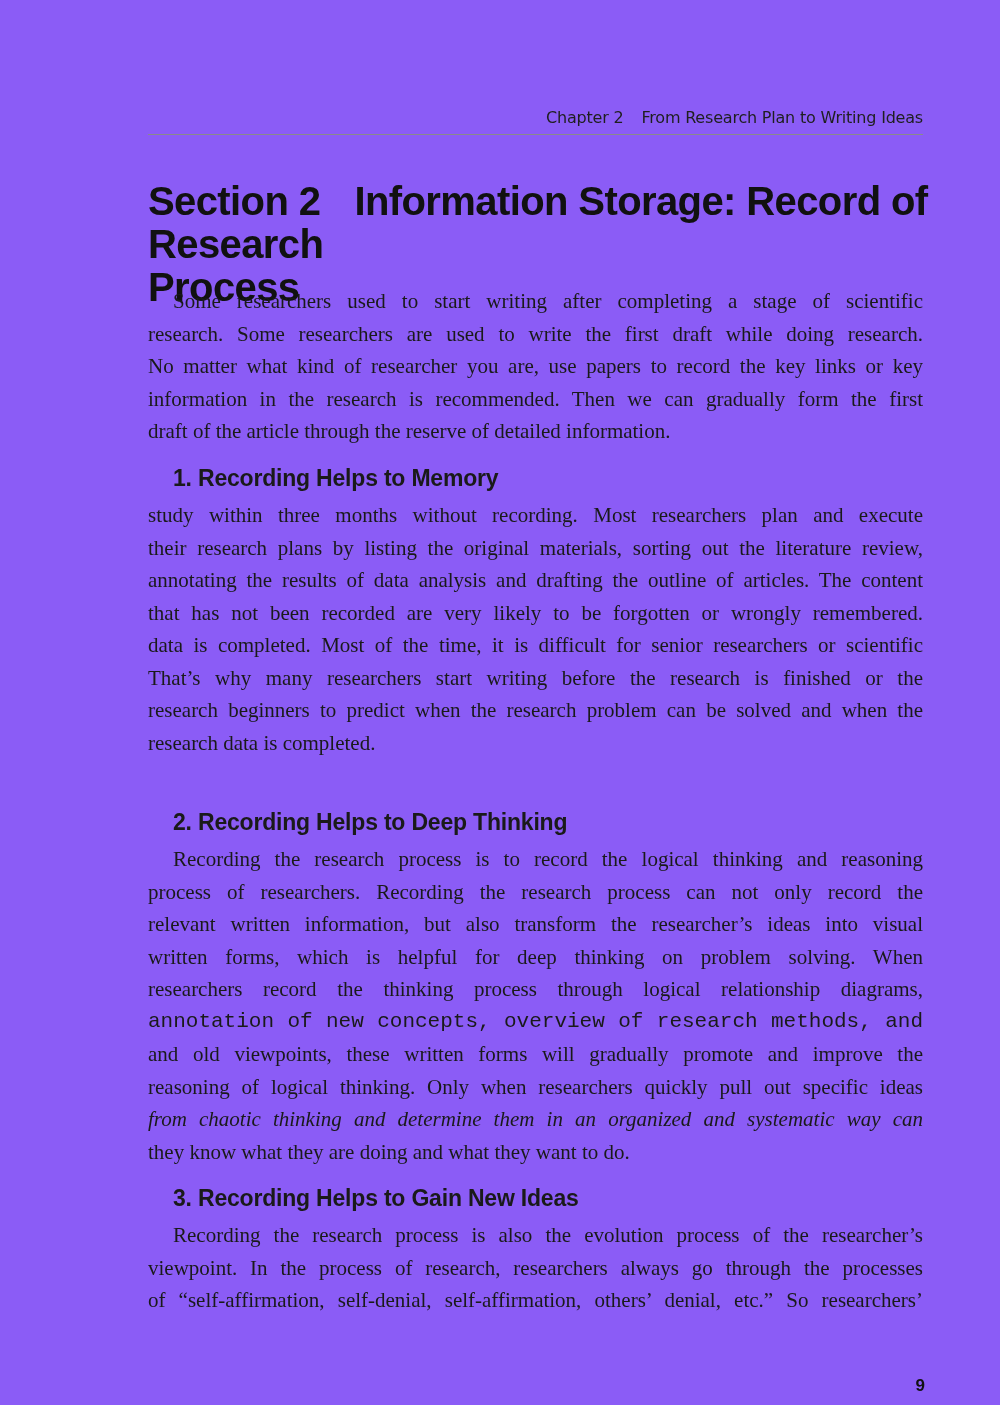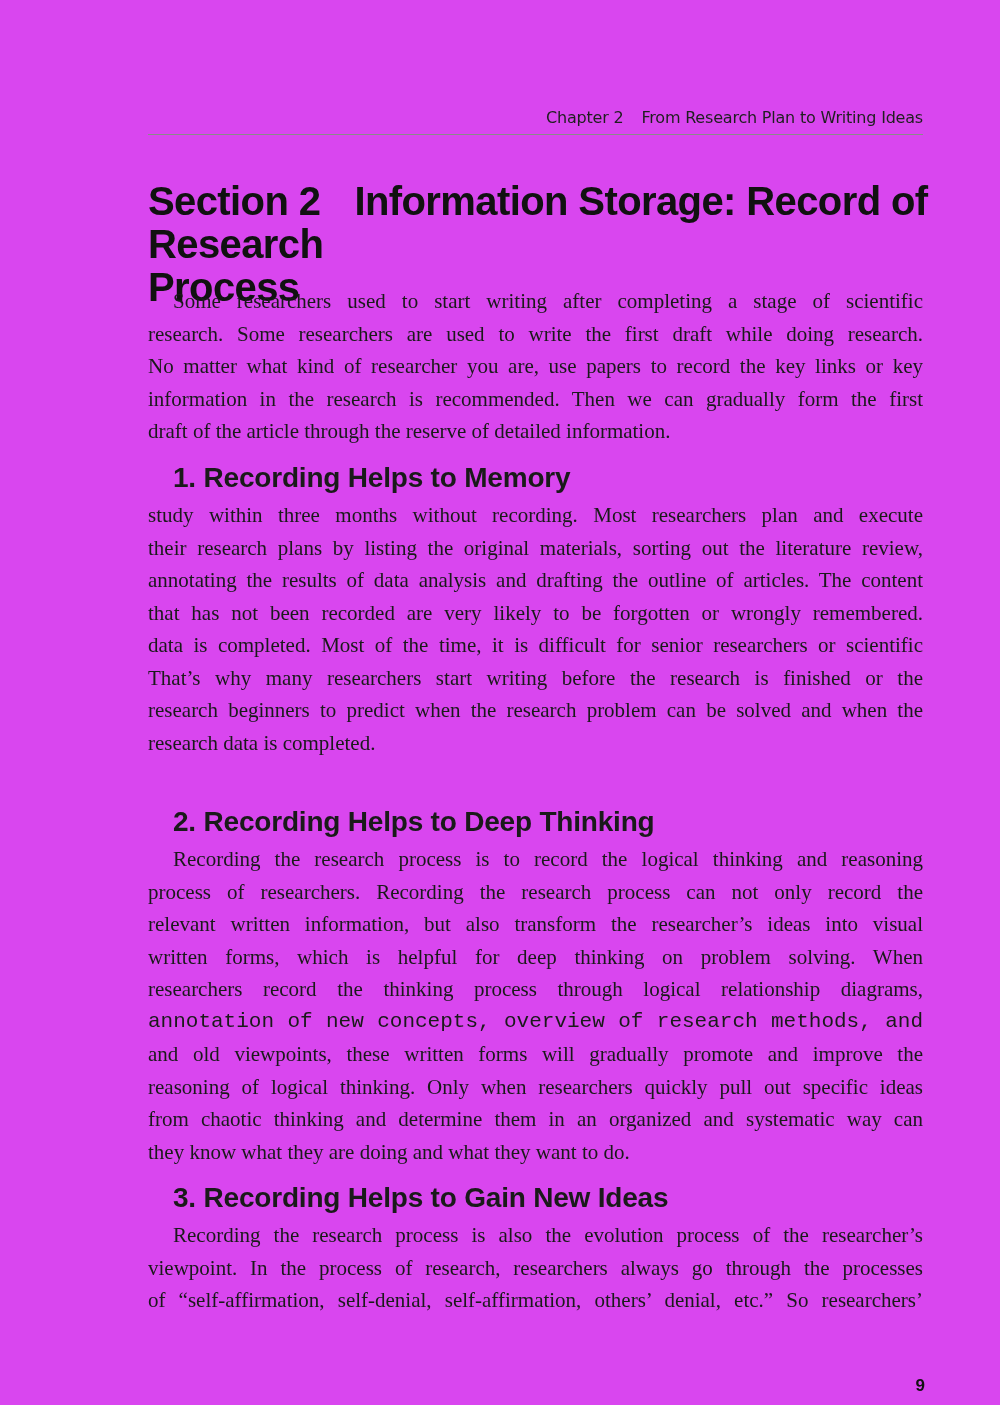--- a/index.html
+++ b/index.html
@@ -1,17 +1,17 @@
 <!DOCTYPE html>
 <html><head>
 <meta charset="utf-8">
 <style>
   html, body { margin: 0; padding: 0; background: #ffffff; }
   body { width: 1000px; height: 1405px; position: relative; overflow: hidden; color: #1a1a1a; }
-  .page { position: absolute; left: 0; top: 0; width: 1000px; height: 1405px; background: #d946ef; }
+  .page { position: absolute; left: 0; top: 0; width: 1000px; height: 1405px; background: #8b5cf6; }
 
   .running-header {
     position: absolute; left: 148px; top: 108px; width: 775px; height: 26px;
     border-bottom: 1px solid #8a8a8a;
     font-family: "DejaVu Sans", sans-serif; font-size: 16px; color: #1f1f1f;
     text-align: right; letter-spacing: -0.2px;
   }
   .running-header .chap { margin-right: 18px; }
 
   .section-title {
@@ -28,21 +28,21 @@
   .line {
     display: block; height: 32.5px; line-height: 32.5px;
     text-align: justify; text-align-last: justify; white-space: nowrap;
   }
   .line.last { text-align-last: left; }
   .line.indent { padding-left: 25px; }
 
   .subhead {
     position: absolute; left: 173px;
     font-family: "Liberation Sans", sans-serif; font-weight: bold;
-    font-size: 28px; line-height: 30px; color: #1a1a1a; letter-spacing: -0.2px;
+    font-size: 23px; line-height: 30px; color: #1a1a1a; letter-spacing: -0.2px;
   }
 
   .page-number {
     position: absolute; left: 905px; top: 1376px; width: 20px; text-align: right;
     font-family: "Liberation Sans", sans-serif; font-weight: bold; font-size: 17px; color: #111;
   }
 </style>
 </head>
 <body>
 
@@ -80,21 +80,21 @@
   <div class="subhead" style="top:807px;">2. Recording Helps to Deep Thinking</div>
   <div class="body-text" style="top:843px;">
     <span class="line indent" style="white-space: normal; overflow: hidden;">Recording the research process is to record the logical thinking and reasoning</span>
     <span class="line" style="white-space: normal; overflow: hidden;">process of researchers. Recording the research process can not only record the</span>
     <span class="line" style="white-space: normal; overflow: hidden;">relevant written information, but also transform the researcher’s ideas into visual</span>
     <span class="line" style="white-space: normal; overflow: hidden;">written forms, which is helpful for deep thinking on problem solving. When</span>
     <span class="line" style="white-space: normal; overflow: hidden;">researchers record the thinking process through logical relationship diagrams,</span>
     <span class="line" style="white-space: normal; overflow: hidden; font-family: Liberation Mono, monospace;">annotation of new concepts, overview of research methods, and comments on new</span>
     <span class="line" style="white-space: normal; overflow: hidden;">and old viewpoints, these written forms will gradually promote and improve the</span>
     <span class="line" style="white-space: normal; overflow: hidden;">reasoning of logical thinking. Only when researchers quickly pull out specific ideas</span>
-    <span class="line" style="white-space: normal; overflow: hidden;">from chaotic thinking and determine them in an organized and systematic way can</span>
+    <span class="line" style="white-space: normal; overflow: hidden; font-style: italic;">from chaotic thinking and determine them in an organized and systematic way can</span>
     <span class="line last" style="white-space: normal; overflow: hidden;">they know what they are doing and what they want to do.</span>
   </div>
 
   <div class="subhead" style="top:1183px;">3. Recording Helps to Gain New Ideas</div>
   <div class="body-text" style="top:1219px;">
     <span class="line indent" style="white-space: normal; overflow: hidden;">Recording the research process is also the evolution process of the researcher’s</span>
     <span class="line" style="white-space: normal; overflow: hidden;">viewpoint. In the process of research, researchers always go through the processes</span>
     <span class="line" style="white-space: normal; overflow: hidden;">of “self-affirmation, self-denial, self-affirmation, others’ denial, etc.” So researchers’</span>
   </div>
 

